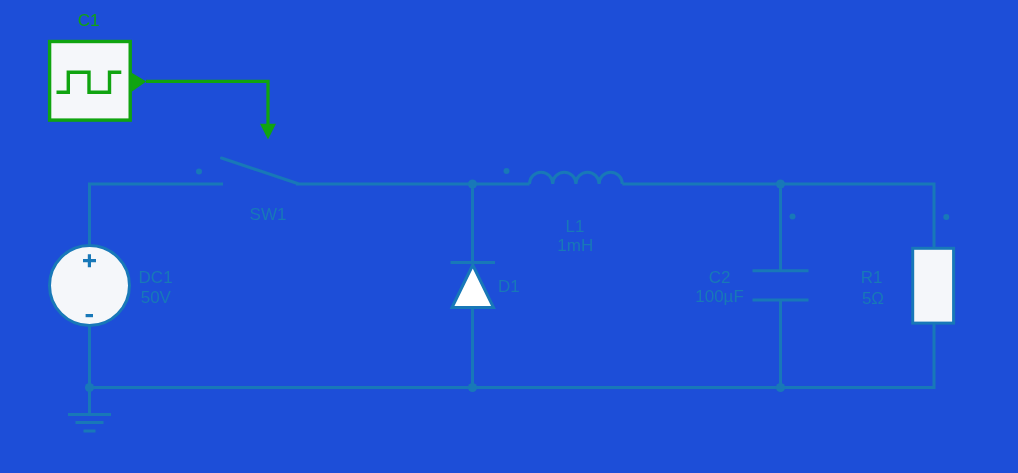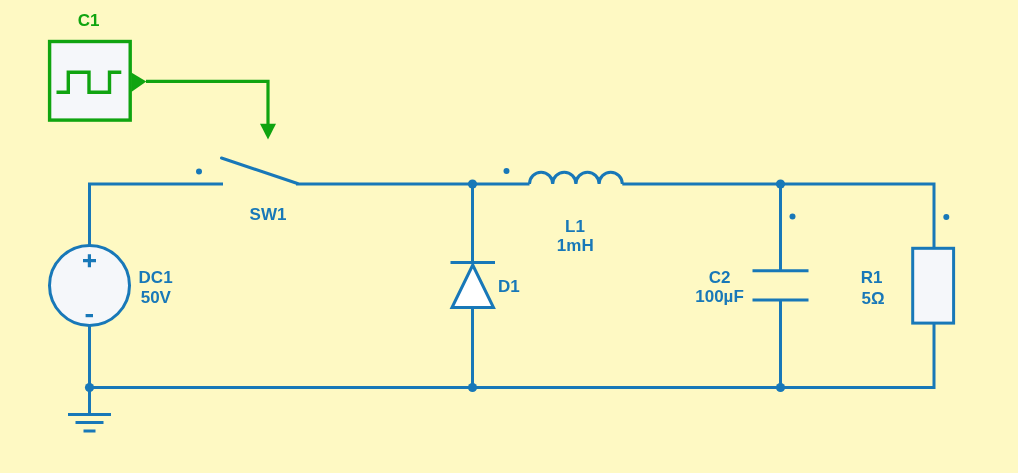--- a/index.html
+++ b/index.html
@@ -1,16 +1,16 @@
 <!DOCTYPE html>
 <html><head>
 <meta charset="utf-8">
 <style>
   html,body{margin:0;padding:0;background:#ffffff;}
-  .wrap{width:1018px;height:473px;position:relative;overflow:hidden;background:#fef9c3;font-weight:bold;}
+  .wrap{width:1018px;height:473px;position:relative;overflow:hidden;background:#1d4ed8;}
   text{font-family:"Liberation Sans",sans-serif;font-size:17px;}
 </style>
 </head>
 <body>
 <div class="wrap">
 <svg width="1018" height="473" viewBox="0 0 1018 473">
 
   <g stroke="#10a410" stroke-width="3.4" fill="none">
     <rect x="49.6" y="41.5" width="80.6" height="78.6" fill="#f5f7fa"></rect>
     <path d="M56.5,92.2 H68.3 V72.2 H89 V92.2 H109.5 V72.2 H121.3"></path>

